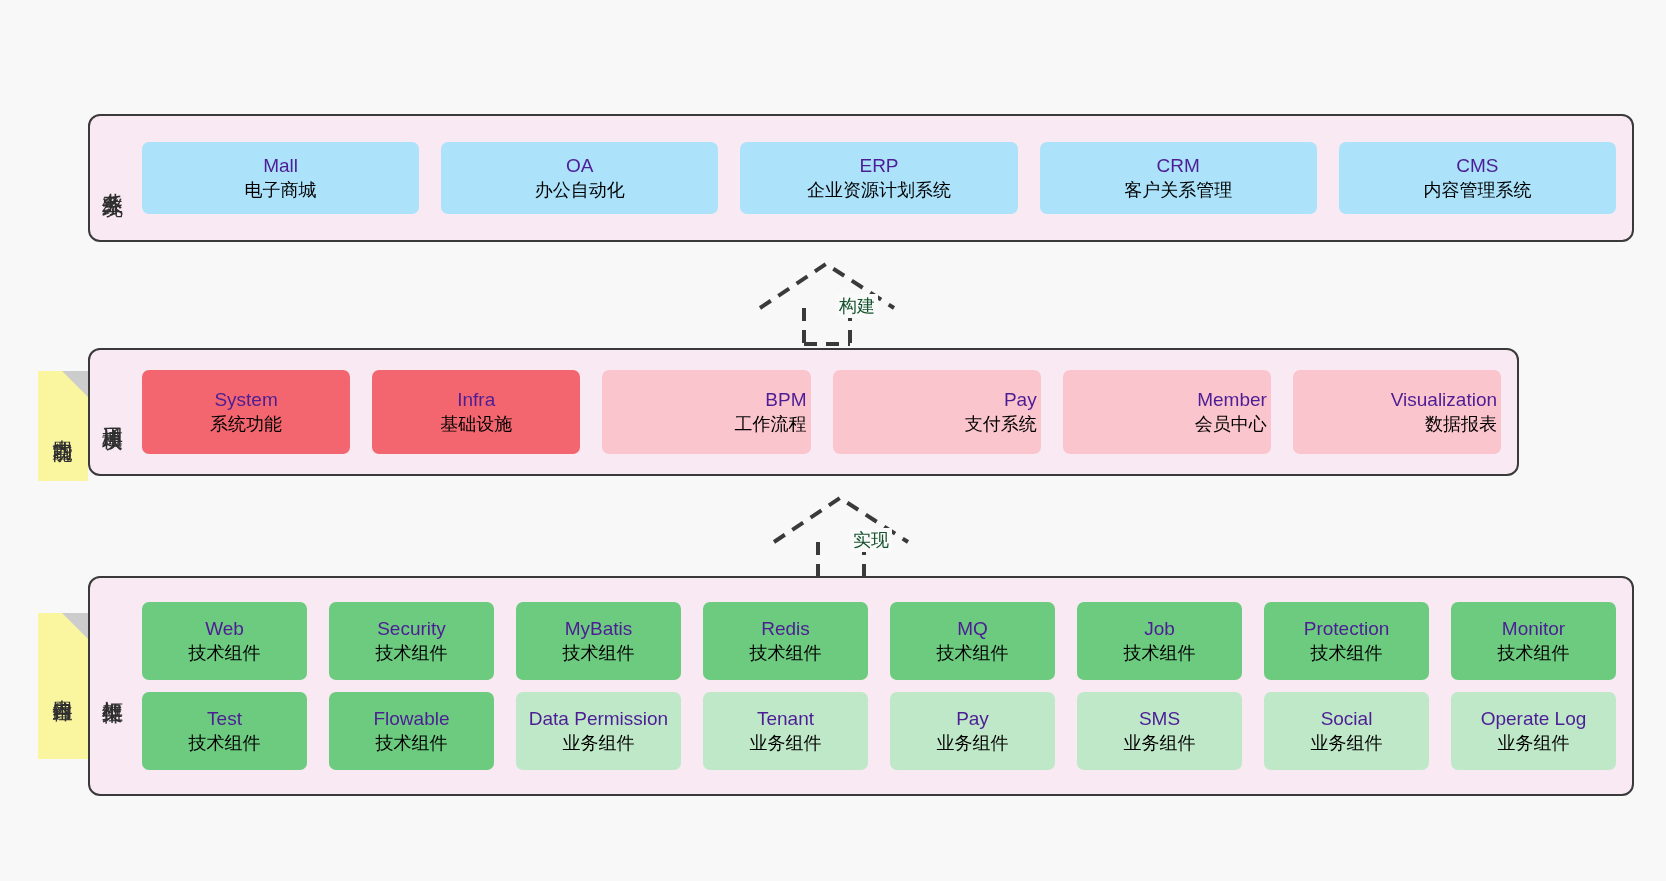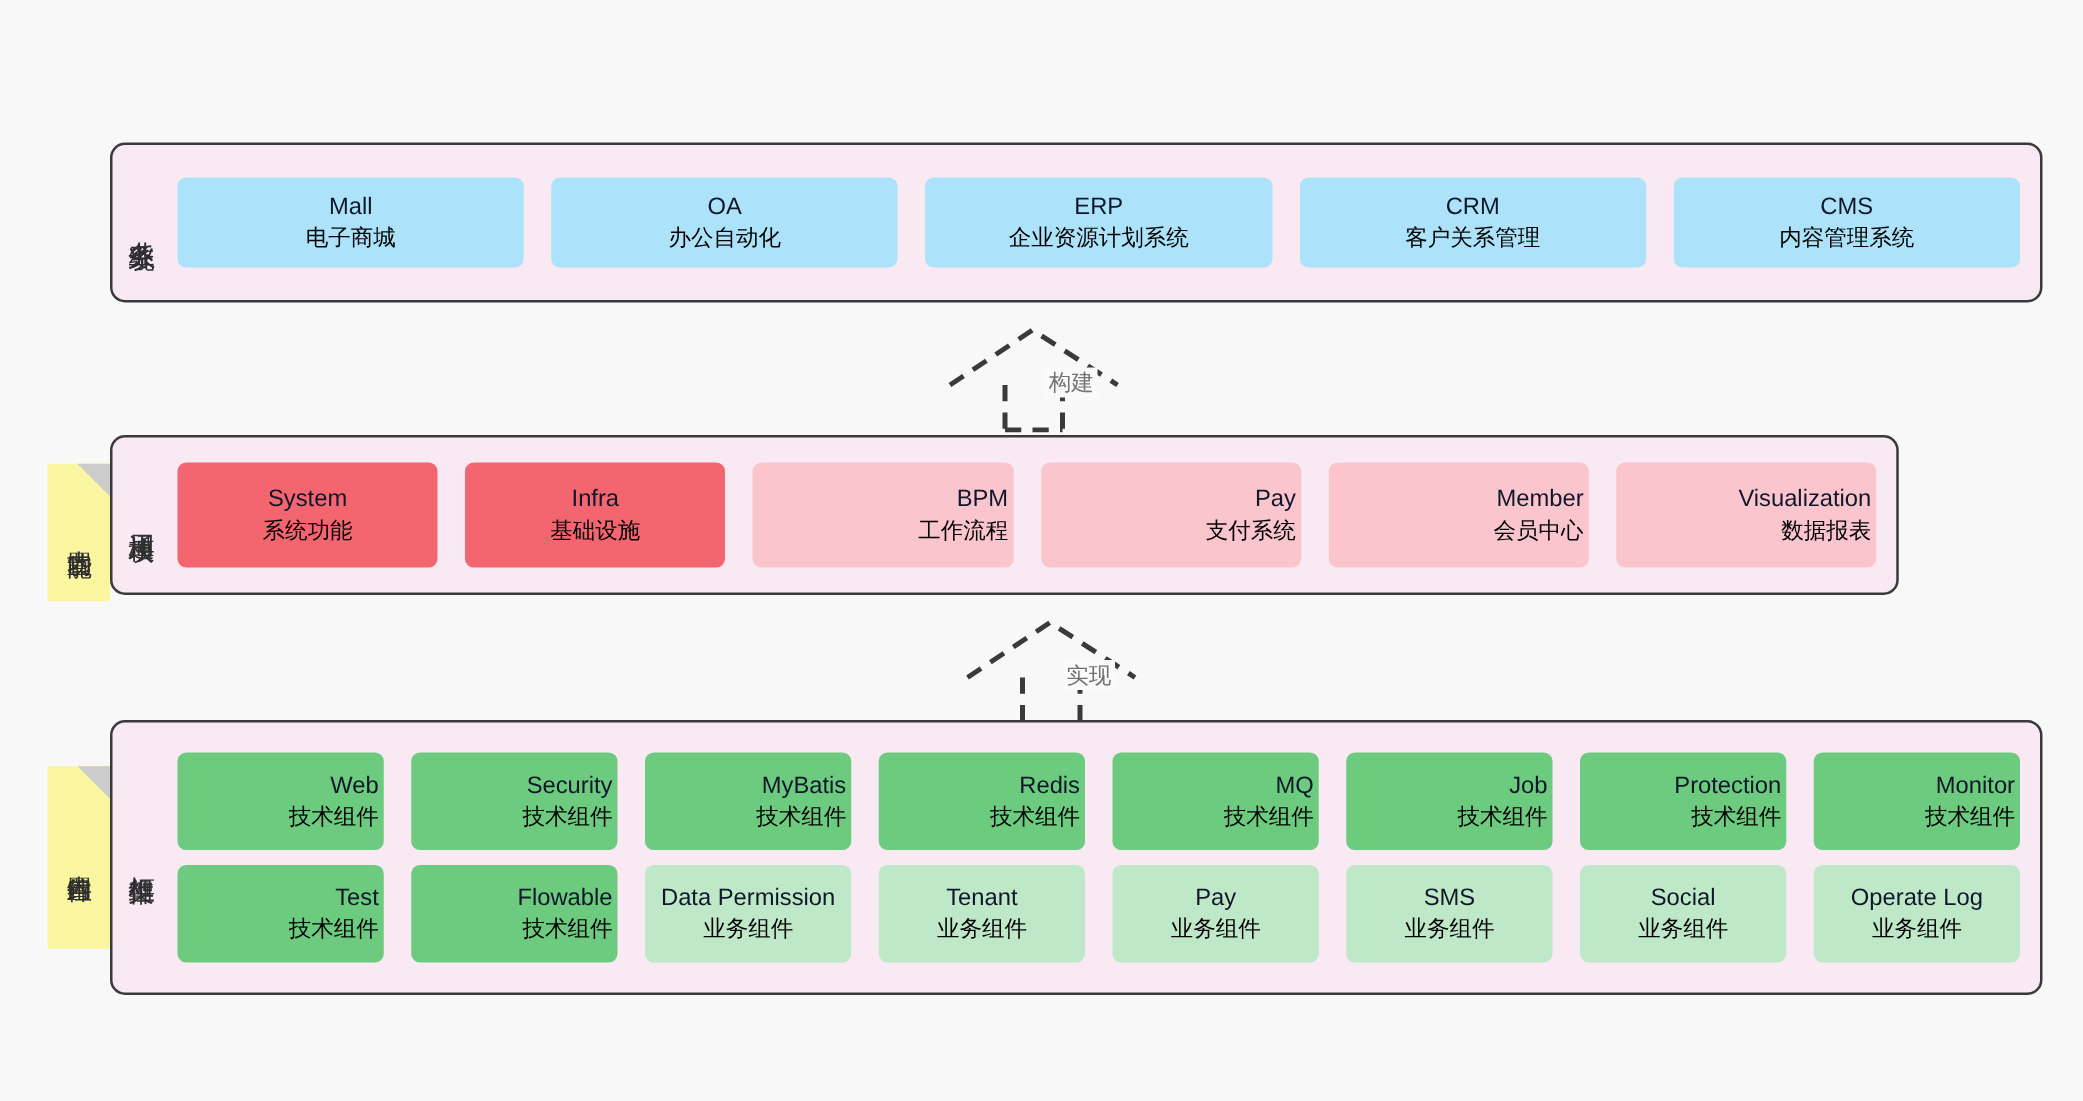--- a/index.html
+++ b/index.html
@@ -76,32 +76,32 @@
     align-items: center;
     justify-content: center;
     text-align: center;
     box-sizing: border-box;
     padding: 6px 4px;
     line-height: 1.28;
     user-select: none;
   }
   .card .t-en {
     font-size: 19px;
-    color: #0f172a;
+    color: #4c1d95;
   }
   .card .t-cn {
     font-size: 18px;
     color: #000000;
   }
 
   
   .c-blue      { background: #ace3fb; }
   .c-red       { background: #f4666f; }
   .c-pink      { background: #fbc5cd; align-items: flex-end; }
-  .c-green     { background: #6ccb7f; align-items: flex-end; }
+  .c-green     { background: #6ccb7f; }
   .c-greenpale { background: #bfe8c8; }
 
   
   #band-business  { left: 88px;  top: 114px; width: 1546px; height: 128px; }
   #band-modules   { left: 88px;  top: 348px; width: 1431px; height: 128px; }
   #band-framework { left: 88px;  top: 576px; width: 1546px; height: 220px; }
 
   #band-business  .card { height: 72px; }
   #band-modules   .card { height: 84px; }
   #band-framework .card { height: 78px; }
@@ -137,21 +137,21 @@
   
   .gen-arrow {
     position: absolute;
   }
   .gen-arrow svg { display: block; }
   .gen-arrow .gen-label {
     position: absolute;
     left: 50%;
     transform: translateX(-50%);
     font-size: 18px;
-    color: #737373;
+    color: #14532d;
     background: #fafafa;
     padding: 0 3px;
     white-space: nowrap;
     user-select: none;
     text-align: right;
   }
   #arrow-build  { left: 752px; top: 258px; width: 160px; height: 88px; }
   #arrow-build  .gen-label { top: 36px; left: 84px; transform: none; }
   #arrow-impl   { left: 766px; top: 492px; width: 160px; height: 88px; }
   #arrow-impl   .gen-label { top: 36px; left: 84px; transform: none; }

